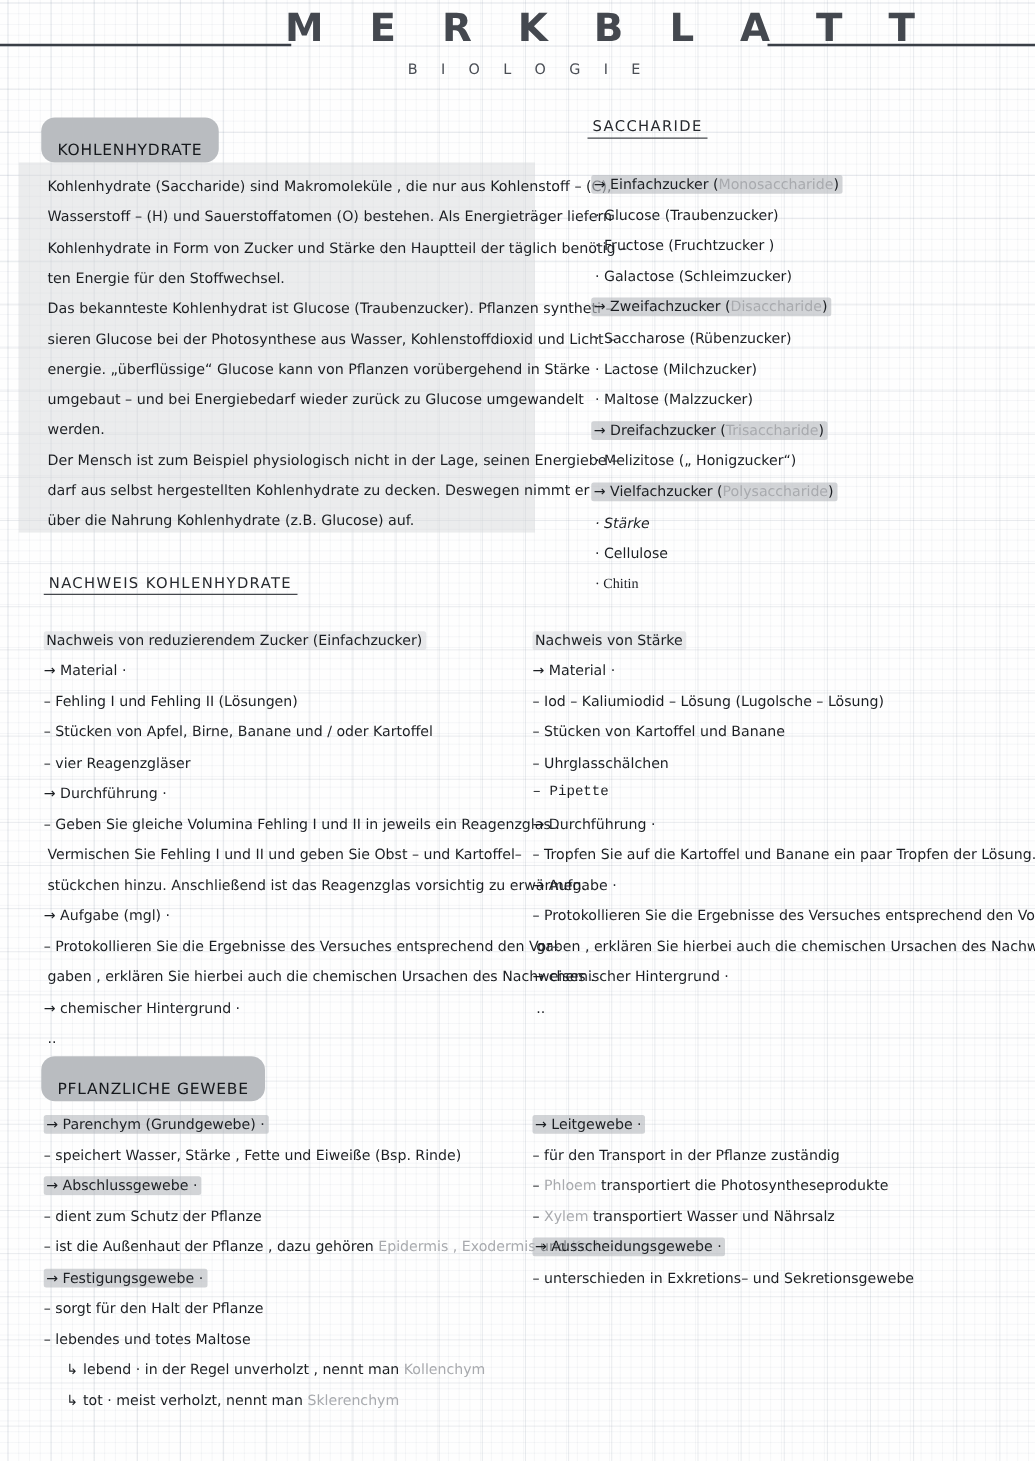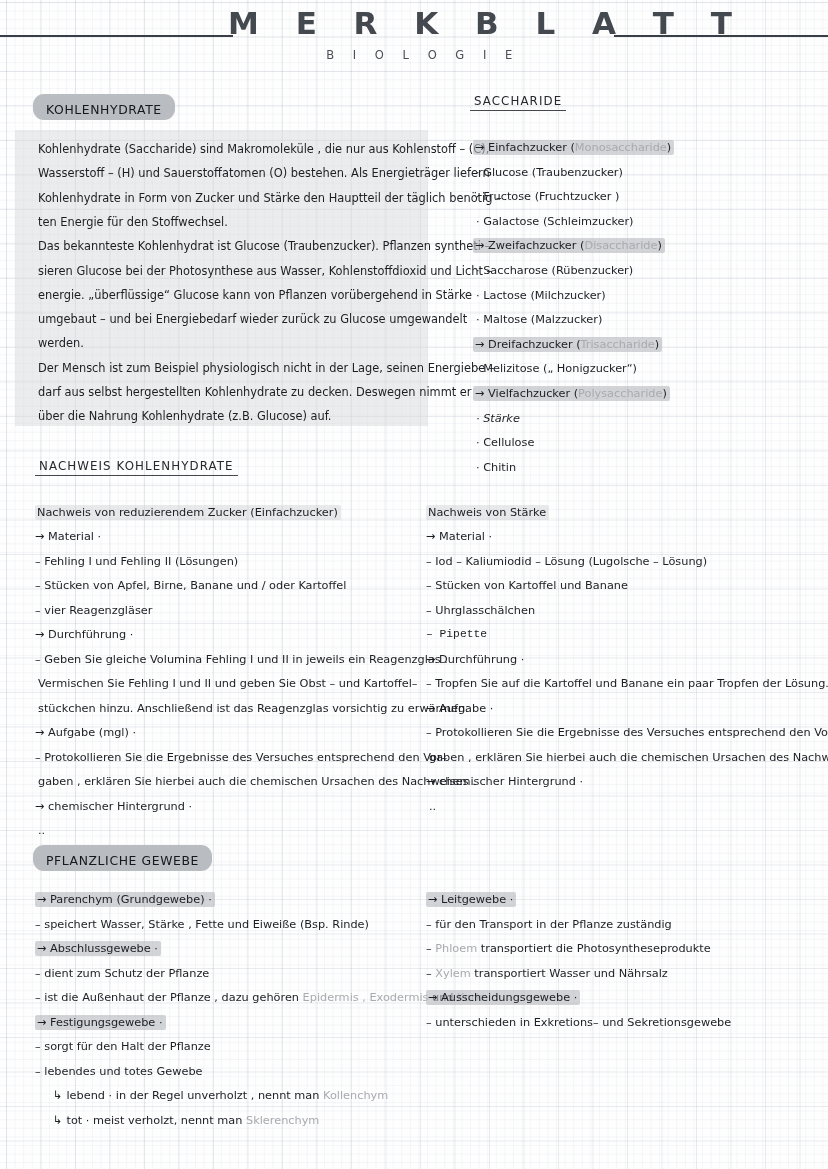--- a/index.html
+++ b/index.html
@@ -47,21 +47,21 @@
     text-align:center;
     font-size:11.5px;font-weight:400;letter-spacing:7.5px;
     color:#4a4e55;
   }
 
   
   .pill{
     position:absolute;
     background:#b9bcc0;
     border-radius:11px;
-    padding:8px 13px 3px 13px;
+    padding:18px 13px 3px 13px;
     font-family:"DejaVu Sans", sans-serif;
     font-size:12.4px;
     letter-spacing:0.6px;
     color:#15181c;
     white-space:nowrap;
   }
   
   .ul-head{
     position:absolute;
     font-family:"DejaVu Sans", sans-serif;
@@ -137,21 +137,21 @@
       <div class="row" style="left: 476px; top: 214.8px;"><span><span class="arrow">· </span><span>Galactose (Schleimzucker)</span></span></div>
       <div class="row" style="left: 473px; top: 239.4px;"><span class="hl"><span class="arrow">→ </span><span>Zweifachzucker (</span><span class="grey">Disaccharide</span><span>)</span></span></div>
       <div class="row" style="left: 476px; top: 264px;"><span><span class="arrow">· </span><span>Saccharose (Rübenzucker)</span></span></div>
       <div class="row" style="left: 476px; top: 288.6px;"><span><span class="arrow">· </span><span>Lactose (Milchzucker)</span></span></div>
       <div class="row" style="left: 476px; top: 313.2px;"><span><span class="arrow">· </span><span>Maltose (Malzzucker)</span></span></div>
       <div class="row" style="left: 473px; top: 337.8px;"><span class="hl"><span class="arrow">→ </span><span>Dreifachzucker (</span><span class="grey">Trisaccharide</span><span>)</span></span></div>
       <div class="row" style="left: 476px; top: 362.4px;"><span><span class="arrow">· </span><span>Melizitose („ Honigzucker“)</span></span></div>
       <div class="row" style="left: 473px; top: 387px;"><span class="hl"><span class="arrow">→ </span><span>Vielfachzucker (</span><span class="grey">Polysaccharide</span><span>)</span></span></div>
       <div class="row" style="left: 476px; top: 411.6px; font-style: italic;"><span><span class="arrow">· </span><span>Stärke</span></span></div>
       <div class="row" style="left: 476px; top: 436.2px;"><span><span class="arrow">· </span><span>Cellulose</span></span></div>
-      <div class="row" style="left: 476px; top: 460.8px;"><span><span class="arrow">· </span><span>Chitin</span></span></div>
+      <div class="row" style="left: 476px; top: 460.8px; font-family: Liberation Serif, serif;"><span><span class="arrow">· </span><span>Chitin</span></span></div>
     </div>
 
   <div class="ul-head" style="left:35px;top:459px;">NACHWEIS  KOHLENHYDRATE</div>
 
   <div class="row" style="left:35px;top:506px;">
     <span class="hl-soft">Nachweis von reduzierendem Zucker (Einfachzucker)</span>
   </div>
   <div id="nach-left">
       <div class="row" style="left: 35px; top: 530px;"><span>→ </span><span>Material ·</span></div>
       <div class="row" style="left: 35px; top: 554.5px;"><span>– </span><span>Fehling I und Fehling II (Lösungen)</span></div>
@@ -188,21 +188,21 @@
 
   <div class="pill" style="left:33px;top:845px;">PFLANZLICHE  GEWEBE</div>
   <div id="gew-left">
       <div class="row" style="top: 893px; left: 35px;"><span class="hl"><span>→ </span><span>Parenchym (Grundgewebe) ·</span></span></div>
       <div class="row" style="top: 917.5px; left: 35px;"><span><span>– </span><span>speichert Wasser, Stärke , Fette und Eiweiße (Bsp. Rinde)</span></span></div>
       <div class="row" style="top: 942px; left: 35px;"><span class="hl"><span>→ </span><span>Abschlussgewebe ·</span></span></div>
       <div class="row" style="top: 966.5px; left: 35px;"><span><span>– </span><span>dient zum Schutz der Pflanze</span></span></div>
       <div class="row" style="top: 991px; left: 35px;"><span><span>– </span><span>ist die Außenhaut der Pflanze , dazu gehören </span><span class="grey">Epidermis , Exodermis</span><span> und </span><span class="grey">Kork</span></span></div>
       <div class="row" style="top: 1015.5px; left: 35px;"><span class="hl"><span>→ </span><span>Festigungsgewebe ·</span></span></div>
       <div class="row" style="top: 1040px; left: 35px;"><span><span>– </span><span>sorgt für den Halt der Pflanze</span></span></div>
-      <div class="row" style="top: 1064.5px; left: 35px;"><span><span>– </span><span>lebendes und totes Gewebe</span></span></div>
+      <div class="row" style="top: 1064.5px; left: 35px;"><span><span>– </span><span>lebendes und totes Maltose</span></span></div>
       <div class="row" style="top: 1089px; left: 53px;"><span style="margin-right: 4px;">↳</span><span><span>lebend · in der Regel  unverholzt , nennt man </span><span class="grey">Kollenchym</span></span></div>
       <div class="row" style="top: 1113.5px; left: 53px;"><span style="margin-right: 4px;">↳</span><span><span>tot · meist verholzt, nennt man </span><span class="grey">Sklerenchym</span></span></div>
     </div>
   <div id="gew-right">
       <div class="row" style="top: 893px; left: 426px;"><span class="hl"><span>→ </span><span>Leitgewebe ·</span></span></div>
       <div class="row" style="top: 917.5px; left: 426px;"><span><span>– </span><span>für den Transport in der Pflanze zuständig</span></span></div>
       <div class="row" style="top: 942px; left: 426px;"><span><span>– </span><span class="grey">Phloem</span><span> transportiert die Photosyntheseprodukte</span></span></div>
       <div class="row" style="top: 966.5px; left: 426px;"><span><span>– </span><span class="grey">Xylem</span><span> transportiert Wasser und Nährsalz</span></span></div>
       <div class="row" style="top: 991px; left: 426px;"><span class="hl"><span>→ </span><span>Ausscheidungsgewebe ·</span></span></div>
       <div class="row" style="top: 1015.5px; left: 426px;"><span><span>– </span><span>unterschieden in Exkretions– und Sekretionsgewebe</span></span></div>

